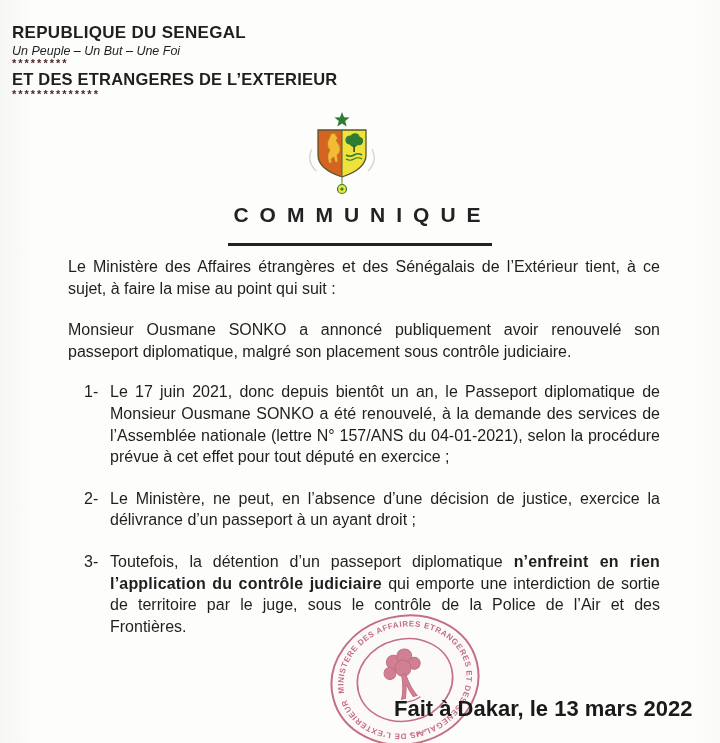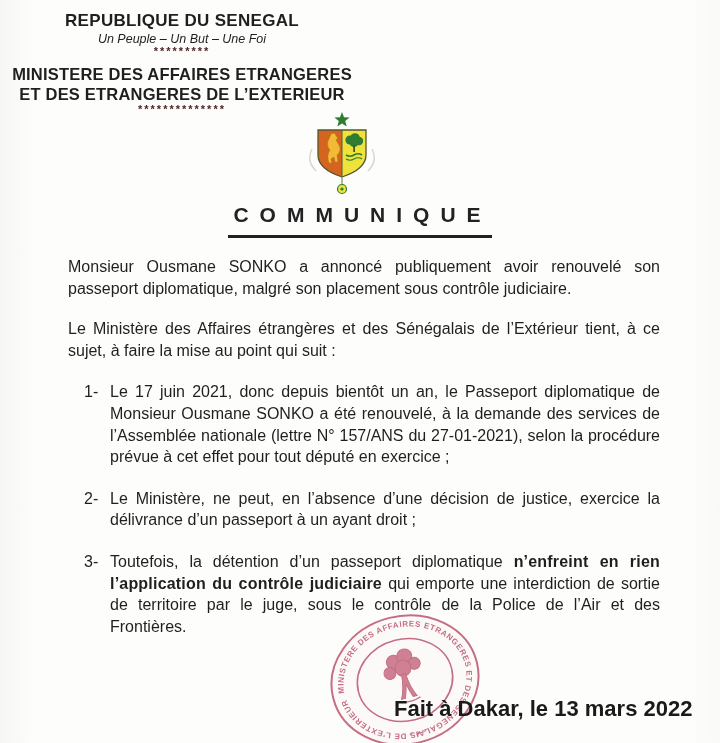--- a/index.html
+++ b/index.html
@@ -2,31 +2,31 @@
 <html><head>
 <meta charset="utf-8">
 <style>
   html,body{margin:0;padding:0;background:#e9e9e9;}
   .page{
     position:relative; width:720px; height:743px; overflow:hidden;
     background:linear-gradient(90deg,#f6f6f4 0px,#fdfdfc 34px,#fdfdfc 690px,#f9f9f7 720px);
     font-family:"Liberation Sans","DejaVu Sans",sans-serif;
     color:#1f1f1f;
   }
-  .letterhead{width:364px;margin:0;padding-top:11px;text-align:center;}
+  .letterhead{width:364px;margin:12px;padding-top:11px;text-align:left;}
   .republic{font-size:17px;font-weight:bold;letter-spacing:.3px;}
   .motto{font-size:12.5px;margin-top:1px;font-style:italic;}
   .stars{font-size:11px;font-weight:bold;letter-spacing:2px;color:#4a2424;line-height:11px;}
   .ministry{font-size:16.5px;font-weight:bold;letter-spacing:.2px;line-height:20px;}
   .ministry.first{margin-top:7px;}
   .emblem{position:absolute;left:304px;top:110px;width:76px;height:94px;}
   .title-row{position:absolute;left:0;top:203px;width:720px;text-align:center;}
   .doc-title{
     display:inline-block;font-size:21px;font-weight:bold;letter-spacing:11px;
-    padding:0 0 8px 5px;border-bottom:3px solid #222;color:#222;text-align:center;
+    padding:0 0 16px 5px;border-bottom:3px solid #222;color:#222;text-align:center;
   }
   .bodytext{position:absolute;left:68px;top:256px;width:592px;
     font-size:16px;line-height:21.6px;text-align:justify;}
   .para{margin:0 0 19px 0;}
   .para.second{margin-bottom:20px;}
   .item{display:flex;margin:0 0 20px 0;padding-left:16px;}
   .item .num{flex:0 0 26px;}
   .item .txt{flex:1;text-align:justify;}
   .txt b{letter-spacing:.2px;}
   .stamp{position:absolute;left:324px;top:608px;width:162px;height:142px;
@@ -35,21 +35,20 @@
 </style>
 </head>
 <body>
 
 <div class="page">
 
   <div class="letterhead">
     <div class="republic">REPUBLIQUE DU SENEGAL</div>
     <div class="motto">Un Peuple – Un But – Une Foi</div>
     <div class="stars">*********</div>
-    <div class="ministry first">MINISTERE DES AFFAIRES ETRANGERES</div>
     <div class="ministry">ET DES ETRANGERES DE L’EXTERIEUR</div>
     <div class="stars">**************</div>
   </div>
 
   <div class="emblem">
     <svg width="76" height="94" viewBox="0 0 76 92">
 
       <path d="M8 38 Q2 50 12 60" fill="none" stroke="#d8d8d2" stroke-width="1.5"></path>
       <path d="M68 38 Q74 50 64 60" fill="none" stroke="#d8d8d2" stroke-width="1.5"></path>
 
@@ -85,26 +84,26 @@
         <circle cx="38" cy="78" r="1.6" fill="#2e7d32"></circle>
       </g>
     </svg>
   </div>
 
   <div class="title-row">
     <span class="doc-title">COMMUNIQUE</span>
   </div>
 
   <div class="bodytext">
+    <p class="para second">Le Ministère des Affaires étrangères et des Sénégalais de l’Extérieur tient, à ce sujet, à faire la mise au point qui suit :</p>
     <p class="para">Monsieur Ousmane SONKO a annoncé publiquement avoir renouvelé son passeport diplomatique, malgré son placement sous contrôle judiciaire.</p>
-    <p class="para second">Le Ministère des Affaires étrangères et des Sénégalais de l’Extérieur tient, à ce sujet, à faire la mise au point qui suit :</p>
 
     <div class="item">
       <span class="num">1-</span>
-      <span class="txt">Le 17 juin 2021, donc depuis bientôt un an, le Passeport diplomatique de Monsieur Ousmane SONKO a été renouvelé, à la demande des services de l’Assemblée nationale (lettre N° 157/ANS du 27-01-2021), selon la procédure prévue à cet effet pour tout député en exercice ;</span>
+      <span class="txt">Le 17 juin 2021, donc depuis bientôt un an, le Passeport diplomatique de Monsieur Ousmane SONKO a été renouvelé, à la demande des services de l’Assemblée nationale (lettre N° 157/ANS du 04-01-2021), selon la procédure prévue à cet effet pour tout député en exercice ;</span>
     </div>
 
     <div class="item">
       <span class="num">2-</span>
       <span class="txt">Le Ministère, ne peut, en l’absence d’une décision de justice, exercice la délivrance d’un passeport à un ayant droit ;</span>
     </div>
 
     <div class="item">
       <span class="num">3-</span>
       <span class="txt"><span>Toutefois, la détention d’un passeport diplomatique </span><b>n’enfreint en rien l’application du contrôle judiciaire</b><span> qui emporte une interdiction de sortie de territoire par le juge, sous le contrôle de la Police de l’Air et des Frontières.</span></span>

